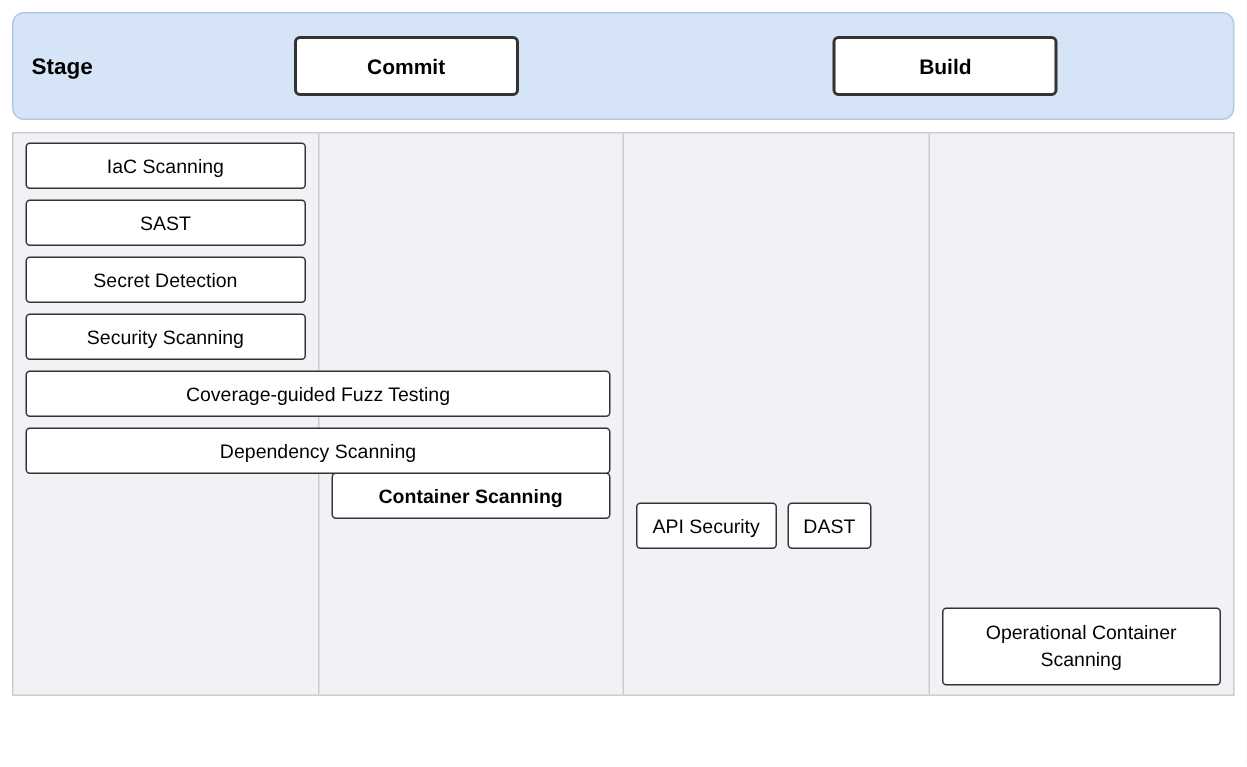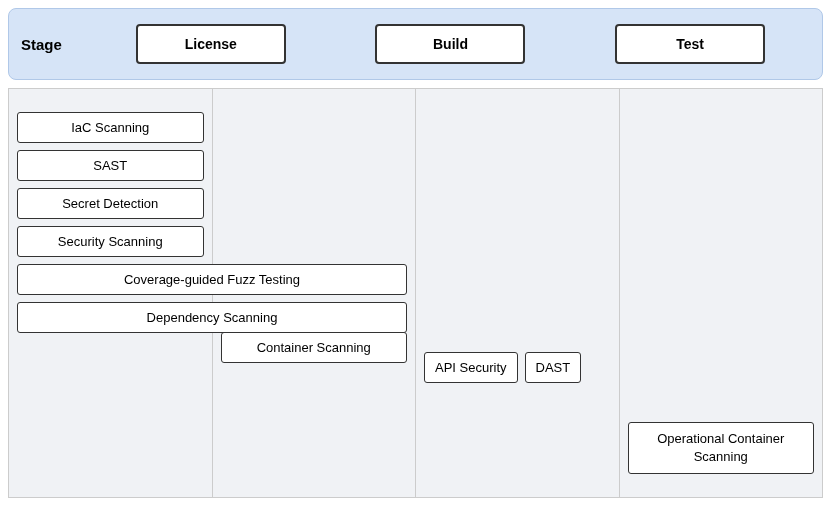--- a/index.html
+++ b/index.html
@@ -80,21 +80,21 @@
       flex: 1;
       border: 1px solid #ccc;
       background: #f0f2f5;
       position: relative;
       overflow: hidden;
     }
 
     .col-section {
       flex: 1;
       border-right: 1px solid #ccc;
-      padding: 23px 8px;
+      padding: 6px 8px;
       position: relative;
       min-width: 0;
     }
     .col-section:last-child {
       border-right: none;
     }
 
     .col-items {
       display: flex;
       flex-direction: column;
@@ -102,23 +102,22 @@
     }
   </style>
 </head>
 <body>
 
 <div class="page-container">
 
   <div class="header-row">
     <div class="stage-label">Stage</div>
     <div class="stage-columns">
-      <div class="stage-header-box">License</div>
+      <div class="stage-header-box">Commit</div>
       <div class="stage-header-box">Build</div>
-      <div class="stage-header-box">Test</div>
     </div>
   </div>
 
   <div class="main-body">
     <div class="col-wrapper">
 
       <div class="col-section" style="flex: 1.05;">
         <div class="col-items">
           <div class="feature-box">IaC Scanning</div>
           <div class="feature-box">SAST</div>
@@ -128,21 +127,21 @@
 
         <div style="margin-top: 7px; display: flex; flex-direction: column; gap: 7px; position: relative;">
 
           <div class="feature-box" style="margin-right: calc(-100% - 17px); position: relative; z-index: 2;">Coverage-guided Fuzz Testing</div>
           <div class="feature-box" style="margin-right: calc(-100% - 17px); position: relative; z-index: 2;">Dependency Scanning</div>
         </div>
       </div>
 
       <div class="col-section" style="flex: 1.05;">
 
-        <div style="margin-top: 220px;">
+        <div style="margin-top: 220px; font-weight: bold;">
           <div class="feature-box">Container Scanning</div>
         </div>
       </div>
 
       <div class="col-section" style="flex: 1.05;">
         <div style="margin-top: 240px; display: flex; flex-direction: row; gap: 7px;">
           <div class="feature-box">API Security</div>
           <div class="feature-box" style="margin-right: calc(-100% - 17px); position: relative; z-index: 2;">DAST</div>
         </div>
       </div>

